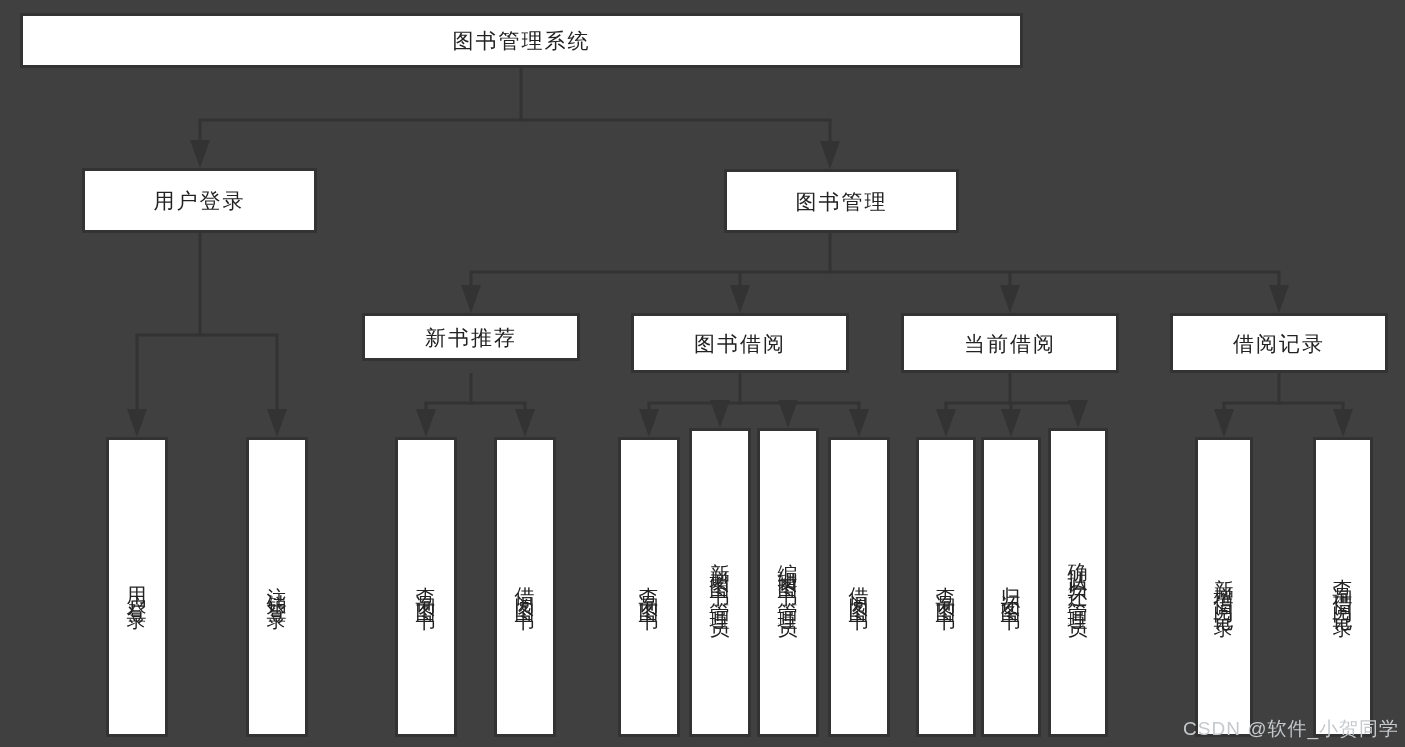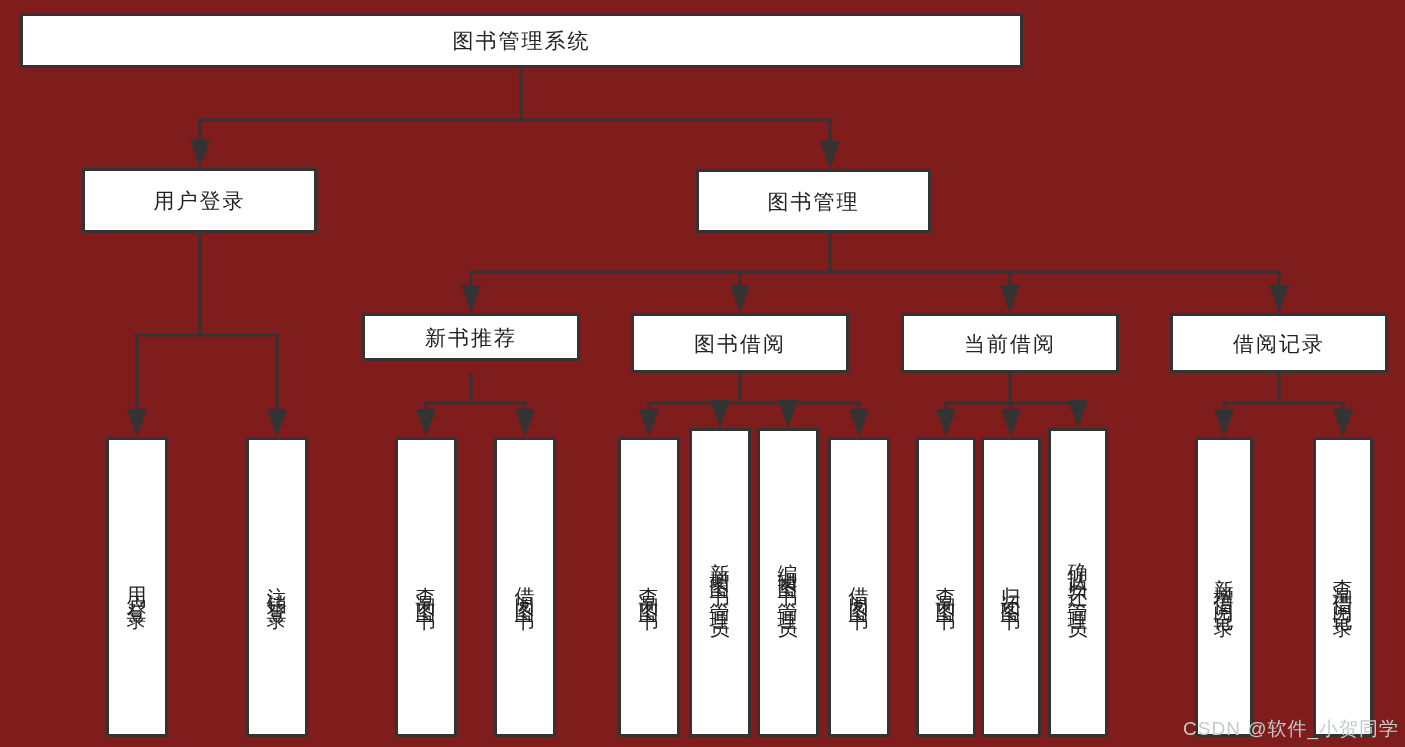--- a/index.html
+++ b/index.html
@@ -5,21 +5,21 @@
   html, body {
     margin: 0;
     padding: 0;
     background: #ffffff;
     font-family: "Liberation Sans", sans-serif;
   }
   .canvas {
     position: relative;
     width: 1405px;
     height: 747px;
-    background: #7f1d1d;
+    background: #404040;
     overflow: hidden;
     text-align: right;
   }
   svg.connectors {
     position: absolute;
     left: 0; top: 0;
     width: 1405px; height: 747px;
   }
   .node {
     position: absolute;
@@ -120,21 +120,21 @@
     </g>
   </svg>
 
   <div class="node" style="left:20px;top:13px;width:1003px;height:55px">
     <span class="hlabel">图书管理系统</span>
   </div>
 
   <div class="node" style="left:82px;top:168px;width:235px;height:65px">
     <span class="hlabel">用户登录</span>
   </div>
-  <div class="node" style="left:696px;top:169px;width:235px;height:64px">
+  <div class="node" style="left:724px;top:169px;width:235px;height:64px">
     <span class="hlabel">图书管理</span>
   </div>
 
   <div class="node" style="left:362px;top:313px;width:218px;height:48px">
     <span class="hlabel">新书推荐</span>
   </div>
   <div class="node" style="left:901px;top:313px;width:218px;height:60px">
     <span class="hlabel">当前借阅</span>
   </div>
   <div class="node" style="left:631px;top:313px;width:218px;height:60px">

